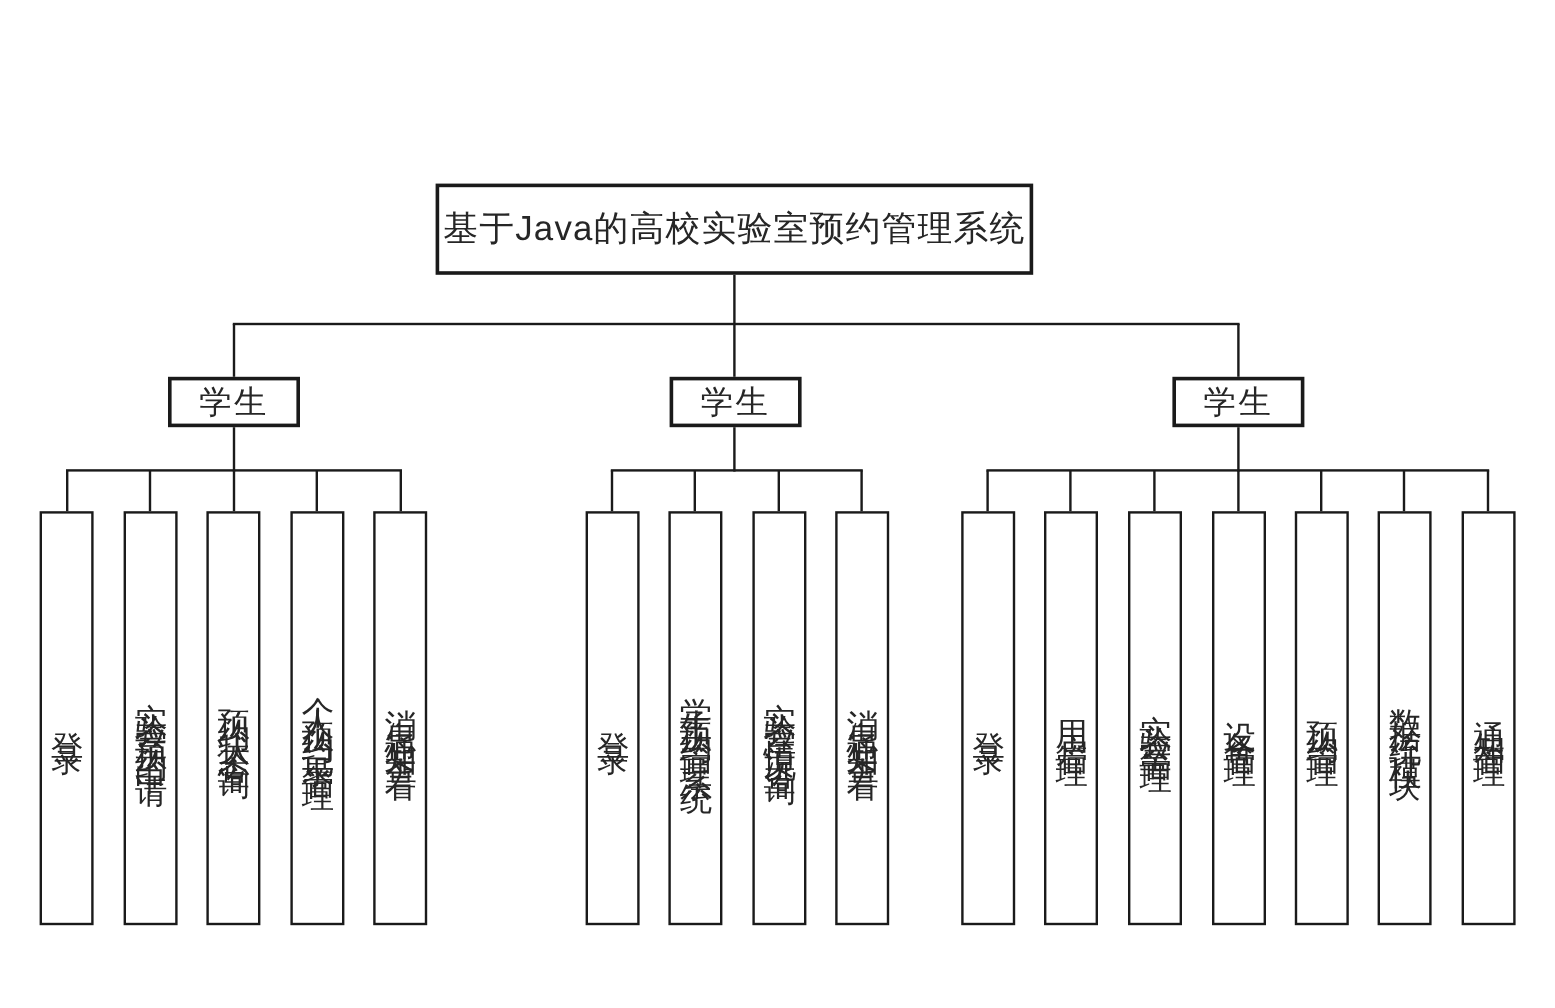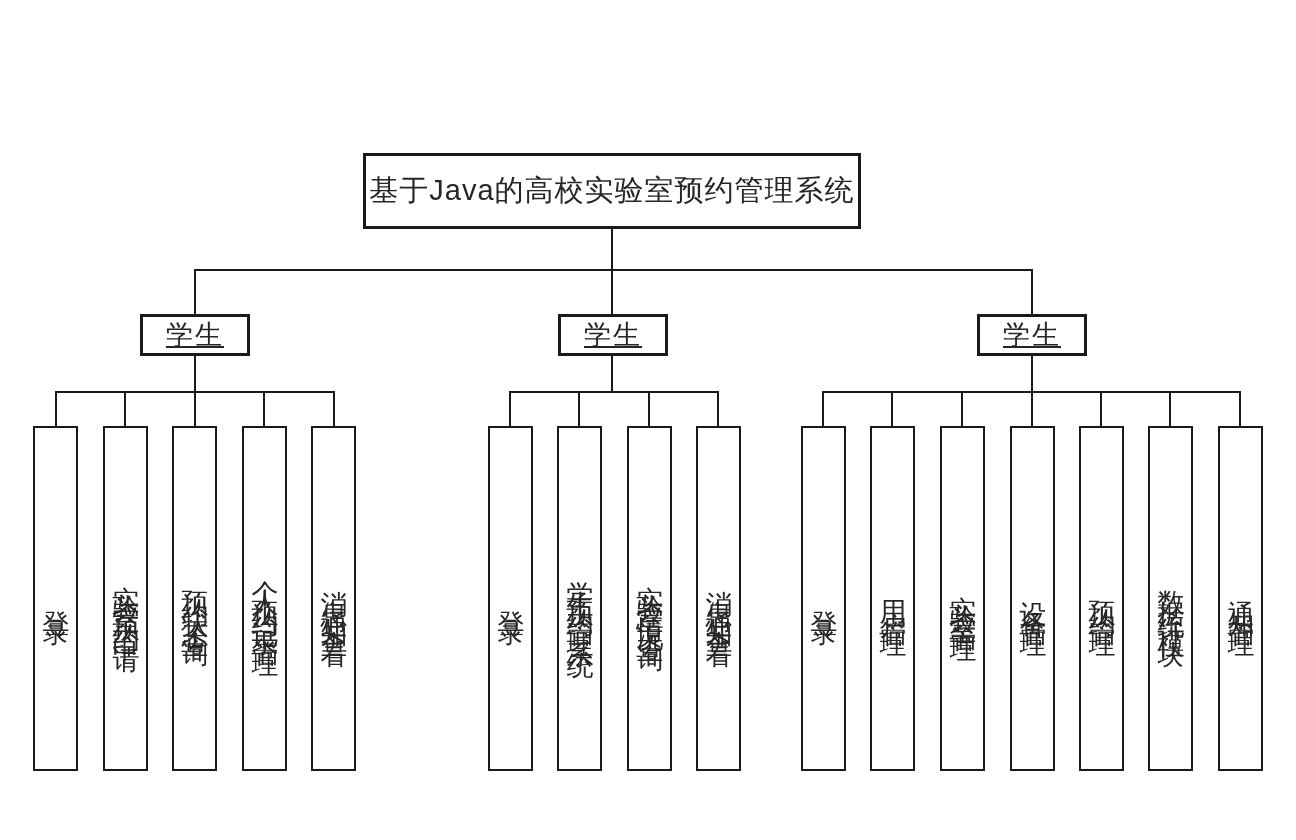--- a/index.html
+++ b/index.html
@@ -31,21 +31,20 @@
     border:3px solid var(--line);
     font-size:29px;
     letter-spacing:1px;
     white-space:nowrap;
   }
   .role-box{
     top:282px;width:110px;height:42px;
     border:3px solid var(--line);
     font-size:27px;
     letter-spacing:2px;
-    text-decoration:underline;
   }
   .leaf{
     top:394px;width:45px;height:345px;
     border:2px solid var(--line);
   }
   .vtext{
     writing-mode:vertical-rl;
     text-orientation:upright;
     font-size:27px;
     letter-spacing:10px;

